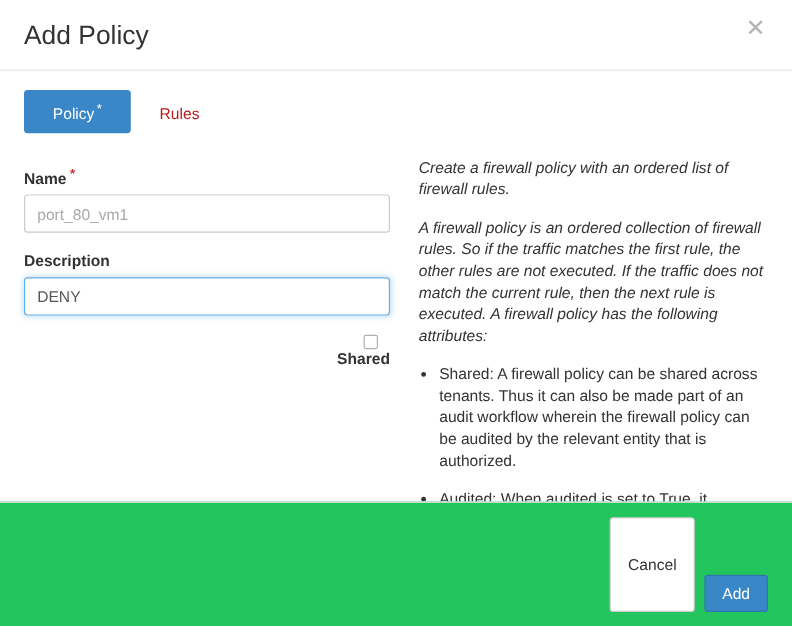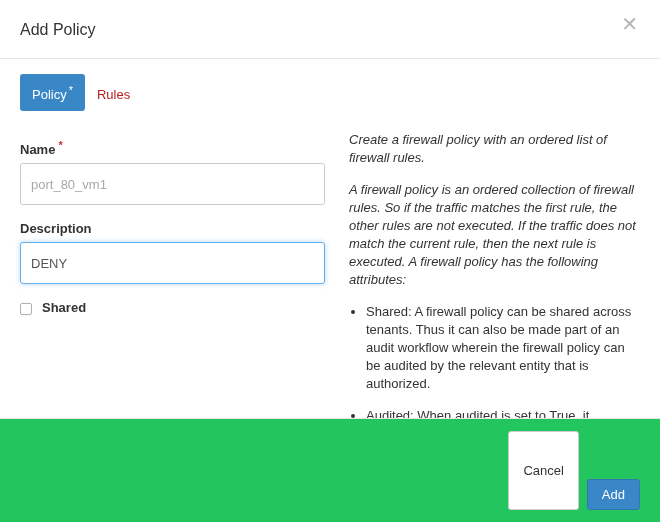--- a/index.html
+++ b/index.html
@@ -23,21 +23,21 @@
     flex-direction: column;
     background: #ffffff;
   }
   .modal-header {
     position: relative;
     padding: 16px 20px 14px 20px;
     border-bottom: 1px solid #e5e5e5;
     flex: 0 0 auto;
   }
   .modal-title {
-    font-size: 16px;
+    font-size: 22px;
     font-weight: normal;
     color: #333333;
     margin: 0;
     line-height: 28px;
   }
   .close-btn {
     position: absolute;
     right: 18px;
     top: 12px;
     font-size: 20px;
@@ -54,21 +54,21 @@
     padding: 14px 20px 0 20px;
     overflow: hidden;
   }
   .tabs {
     display: flex;
     align-items: flex-end;
     margin: 4px 0 18px 0;
     height: 34px;
   }
   .tab {
-    padding: 8px 12px;
+    padding: 8px 24px;
     font-size: 13px;
     line-height: 17px;
     border-radius: 3px;
     cursor: pointer;
     text-decoration: none;
   }
   .tab.active {
     background: #3a87c8;
     color: #ffffff;
   }
@@ -102,40 +102,41 @@
   }
   .field-label {
     display: block;
     font-weight: bold;
     font-size: 13px;
     color: #333333;
     margin-bottom: 6px;
   }
   .text-input {
     width: 100%;
-    height: 42px;
+    height: 32px;
     padding: 5px 10px;
     font-size: 13px;
     font-family: "Liberation Sans", sans-serif;
     color: #555555;
     border: 1px solid #cccccc;
     border-radius: 3px;
     background: #ffffff;
     outline: none;
   }
   .text-input::placeholder { color: #a9a9a9; }
   .text-input.focused {
     border-color: #66afe9;
     box-shadow: 0 0 5px rgba(102,175,233,0.5);
   }
   .field-block { margin-bottom: 16px; margin-top: 10px; }
   .check-row {
     display: flex;
     align-items: flex-end;
     margin-bottom: 14px;
+    flex-direction: column;
   }
   .checkbox {
     width: 12px;
     height: 12px;
     border: 1px solid #b0b0b0;
     border-radius: 2px;
     background: #ffffff;
     margin-right: 10px;
     flex: 0 0 12px;
   }

